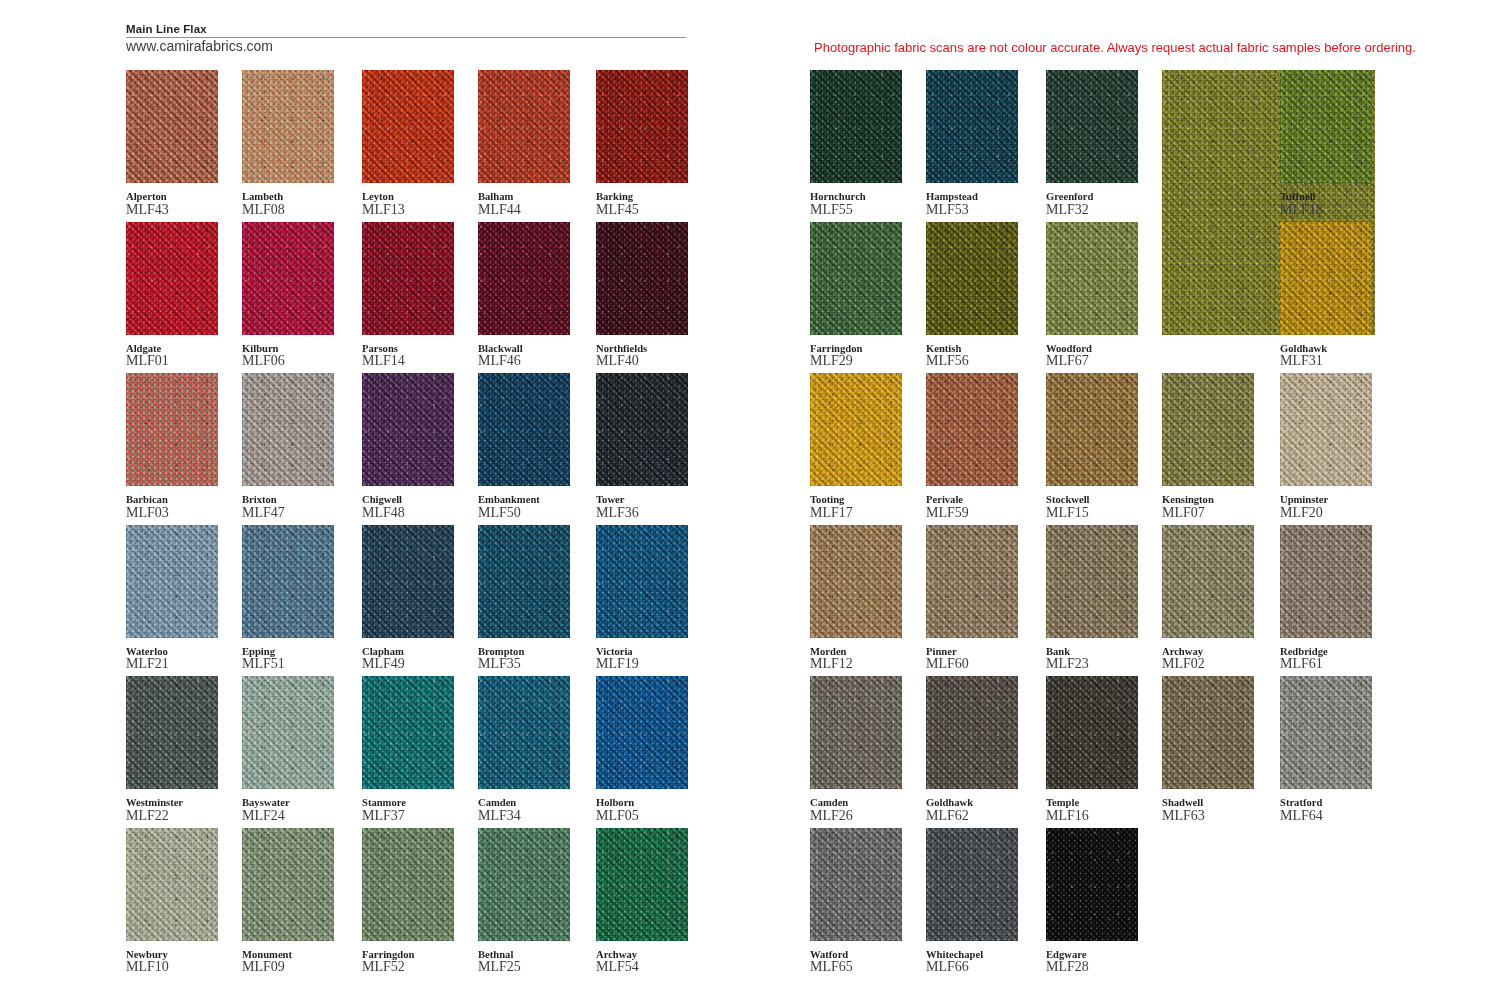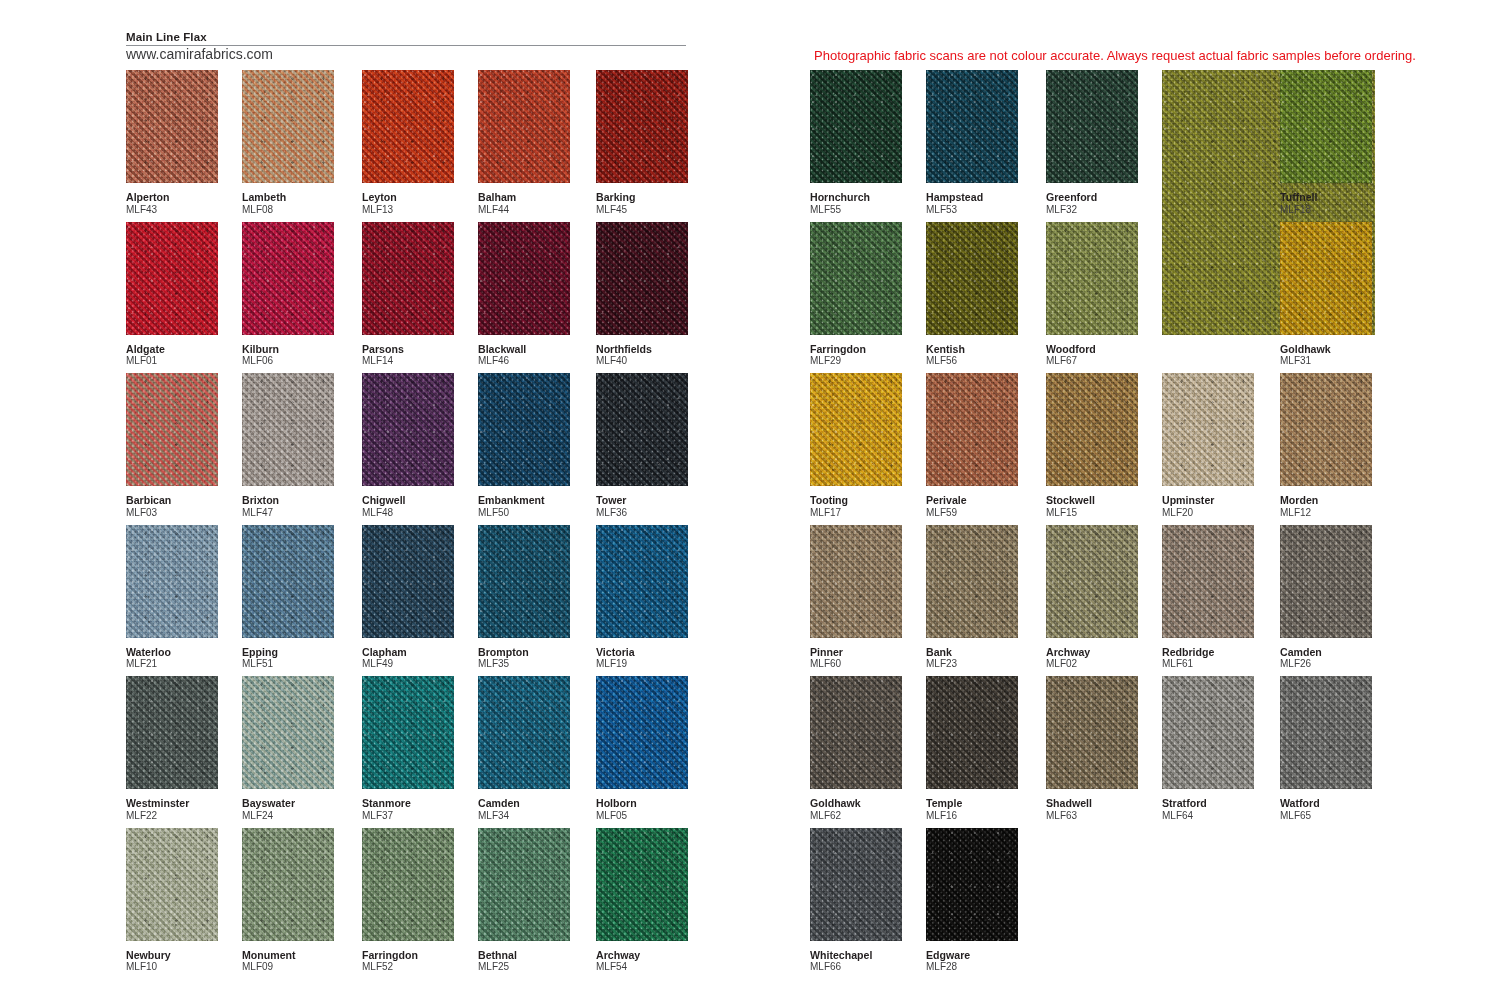--- a/index.html
+++ b/index.html
@@ -18,21 +18,21 @@
 
   .page {
     position: relative;
     width: 1500px;
     height: 1000px;
   }
 
   
   .header {
     position: absolute;
-    top: 15px;
+    top: 7px;
     left: 0;
     width: 1500px;
     height: 60px;
   }
   .header-left {
     position: absolute;
     left: 126px;
     top: 16px;
     width: 560px;
   }
@@ -84,20 +84,21 @@
     grid-auto-rows: 151.5px;
     column-gap: 0px;
   }
   .panel.left  { left: 126px;  width: 580px; }
   .panel.right { left: 810px;  width: 580px; }
   .panel.left  { grid-template-columns: 116px 120px 116px 118px 110px; }
   .panel.right { grid-template-columns: 116px 120px 116px 118px 110px; }
 
   .cell {
     position: relative;
+    font-family: Liberation Serif, serif;
   }
   .cell.tall {
     grid-row: span 2;
   }
 
   .swatch {
     width: 92px;
     height: 113px;
     position: relative;
     overflow: hidden;
@@ -161,21 +162,21 @@
     margin-top: 42px;
   }
   .swatch-name {
     font-size: 10.6px;
     font-weight: bold;
     line-height: 12.5px;
     color: #231f20;
     white-space: nowrap;
   }
   .swatch-code {
-    font-size: 10px;
+    font-size: 14px;
     line-height: 12.5px;
     color: #3d3d3f;
     white-space: nowrap;
   }
 </style>
 </head>
 <body>
 
 <div class="page">
 
@@ -566,20 +567,29 @@
         <div class="cell">
           <div class="swatch" style="background-color: rgb(166, 130, 72); background-image: repeating-linear-gradient(45deg, rgb(125, 96, 51) 0px, rgb(125, 96, 51) 2.7px, rgb(166, 130, 72) 2.7px, rgb(166, 130, 72) 5.4px), repeating-linear-gradient(-45deg, rgba(255, 255, 255, 0.1) 0px, rgba(255, 255, 255, 0.1) 2.7px, rgba(0, 0, 0, 0.1) 2.7px, rgba(0, 0, 0, 0.1) 5.4px);">
             <div class="fleck"></div>
           </div>
           <div class="label">
             <div class="swatch-name">Stockwell</div>
             <div class="swatch-code">MLF15</div>
           </div>
         </div>
         <div class="cell">
+          <div class="swatch" style="background-color: rgb(143, 140, 78); background-image: repeating-linear-gradient(45deg, rgb(107, 105, 55) 0px, rgb(107, 105, 55) 2.7px, rgb(143, 140, 78) 2.7px, rgb(143, 140, 78) 5.4px), repeating-linear-gradient(-45deg, rgba(255, 255, 255, 0.1) 0px, rgba(255, 255, 255, 0.1) 2.7px, rgba(0, 0, 0, 0.1) 2.7px, rgba(0, 0, 0, 0.1) 5.4px);">
+            <div class="fleck"></div>
+          </div>
+          <div class="label">
+            <div class="swatch-name">Kensington</div>
+            <div class="swatch-code">MLF07</div>
+          </div>
+        </div>
+        <div class="cell">
           <div class="swatch" style="background-color: rgb(204, 189, 164); background-image: repeating-linear-gradient(45deg, rgb(168, 154, 128) 0px, rgb(168, 154, 128) 2.7px, rgb(204, 189, 164) 2.7px, rgb(204, 189, 164) 5.4px), repeating-linear-gradient(-45deg, rgba(255, 255, 255, 0.1) 0px, rgba(255, 255, 255, 0.1) 2.7px, rgba(0, 0, 0, 0.1) 2.7px, rgba(0, 0, 0, 0.1) 5.4px);">
             <div class="fleck"></div>
           </div>
           <div class="label">
             <div class="swatch-name">Upminster</div>
             <div class="swatch-code">MLF20</div>
           </div>
         </div>
         <div class="cell">
           <div class="swatch" style="background-color: rgb(173, 140, 99); background-image: repeating-linear-gradient(45deg, rgb(134, 105, 72) 0px, rgb(134, 105, 72) 2.7px, rgb(173, 140, 99) 2.7px, rgb(173, 140, 99) 5.4px), repeating-linear-gradient(-45deg, rgba(255, 255, 255, 0.1) 0px, rgba(255, 255, 255, 0.1) 2.7px, rgba(0, 0, 0, 0.1) 2.7px, rgba(0, 0, 0, 0.1) 5.4px);">

